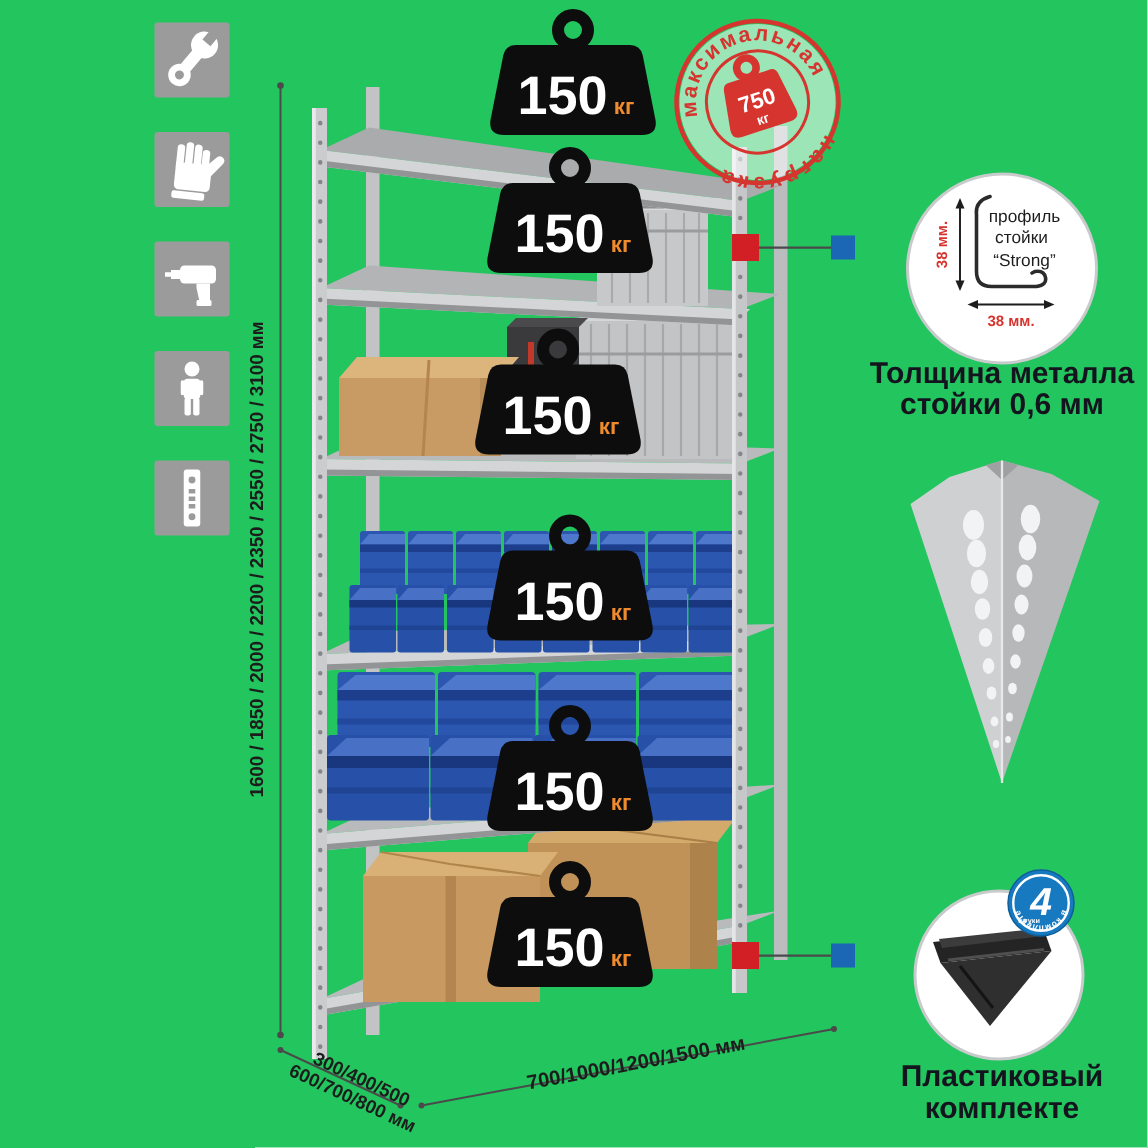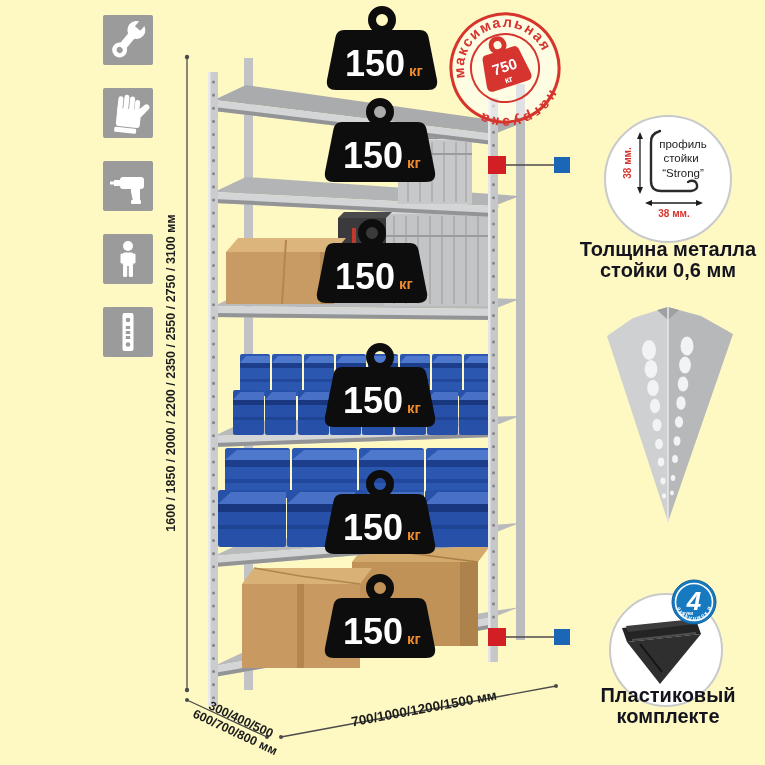--- a/index.html
+++ b/index.html
@@ -1,27 +1,27 @@
 <!DOCTYPE html>
 <html><head>
 <meta charset="utf-8">
 <style>
   html,body{margin:0;padding:0;background:#fff;}
-  .stage{position:relative;width:765px;height:765px;background:#fef9c3;overflow:hidden;
+  .stage{position:relative;width:765px;height:765px;background:#22c55e;overflow:hidden;
          font-family:"Liberation Sans",sans-serif;}
   .icon-tile{position:absolute;left:103px;width:50px;height:50px;background:#9b9b9b;border-radius:2px;}
   .dim-text{position:absolute;font-weight:700;color:#1c1c1c;}
   #height-text{left:-39px;top:366px;width:420px;text-align:center;font-size:12.5px;transform:rotate(-90deg);}
   #depth-text{left:158px;top:712px;width:160px;text-align:center;font-size:12.5px;line-height:14px;transform:rotate(25deg);}
   #width-text{left:274px;top:701px;width:300px;text-align:center;font-size:13.5px;transform:rotate(-10.5deg);}
   .callout-circle{position:absolute;border:2px solid #c9cacc;border-radius:50%;background:#fff;}
   #profile-circle{left:604px;top:115px;width:124px;height:124px;}
   .caption{position:absolute;width:180px;text-align:center;font-size:20px;font-weight:700;color:#14141e;line-height:21px;}
   #profile-caption{left:578px;top:239px;}
-  #foot-caption{left:578px;top:685px;}
+  #foot-caption{left:578px;top:708px;}
   #main-svg{position:absolute;left:0;top:0;}
   #angle-svg{position:absolute;left:597px;top:290px;}
   #foot-svg{position:absolute;left:600px;top:574px;}
   
   text{font-family:"Liberation Sans",sans-serif;}
   .wval{font-size:36px;font-weight:700;fill:#ffffff;text-anchor:middle;}
   .wunit{font-size:15px;font-weight:700;fill:#ef8b2d;text-anchor:middle;}
   .stampArc{font-size:14.5px;font-weight:700;fill:#d6352f;letter-spacing:1.5px;}
   .stampArcB{font-size:14.5px;font-weight:700;fill:#d6352f;letter-spacing:2.5px;}
   .stampVal{font-size:15px;font-weight:700;fill:#ffffff;text-anchor:middle;}

